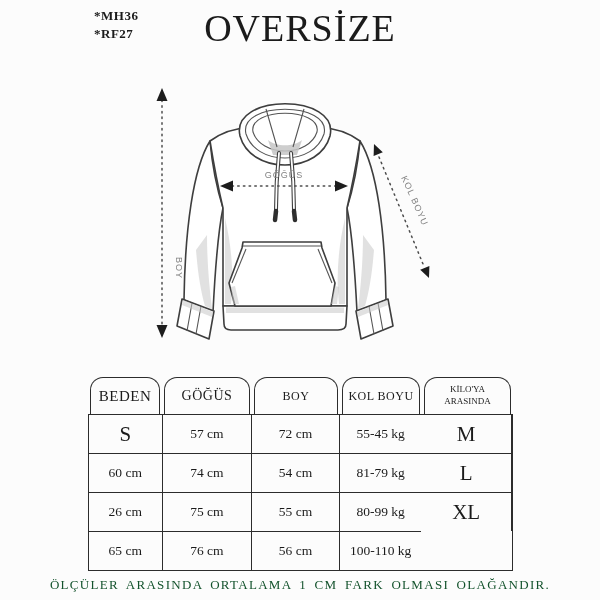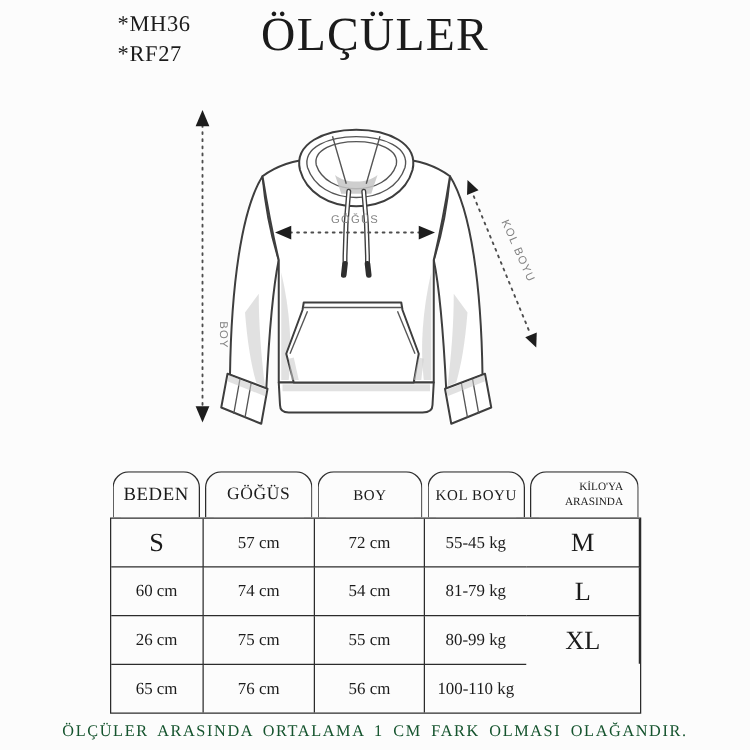--- a/index.html
+++ b/index.html
@@ -4,21 +4,21 @@
 <style>
   html,body { margin:0; padding:0; }
   .page {
     position:relative; width:600px; height:600px;
     background:#fcfcfc; color:#1b1b1b;
     font-family:"Liberation Serif", serif;
     overflow:hidden;
   }
   .codes {
     position:absolute; left:94px; top:7px;
-    font-size:18px; font-weight:normal; letter-spacing:.5px; line-height:1.35;
+    font-size:13px; font-weight:bold; letter-spacing:.5px; line-height:1.35;
   }
   .title {
     position:absolute; top:6px; left:0; width:100%;
     text-align:center; font-size:38px; font-weight:400; letter-spacing:1px;
   }
   .figure { position:absolute; left:140px; top:80px; width:320px; height:270px; }
 
   
   .ln   { fill:#ffffff; stroke:#3e3e3e; stroke-width:1.6; stroke-linejoin:round; }
   .thin { fill:none; stroke:#555555; stroke-width:1.1; }
@@ -37,21 +37,21 @@
   
   .size-table { position:absolute; left:88px; top:377px; width:425px; }
   .thead, .tbody {
     display:grid;
     grid-template-columns:17.4% 21.2% 20.7% 19.3% 21.4%;
   }
   .tab {
     height:36px; margin:0 2px;
     border:1.5px solid #2c2c2c; border-bottom:none;
     border-radius:13px 13px 0 0;
-    display:flex; align-items:center; justify-content:center; text-align:right;
+    display:flex; align-items:center; justify-content:center; text-align:center;
   }
   .tab .f15 { font-size:15px; letter-spacing:.5px; }
   .tab .f13 { font-size:14px; letter-spacing:.5px; }
   .tab .f12 { font-size:12px; letter-spacing:.5px; }
   .tab .f9  { font-size:9px; line-height:1.3; width:62px; }
   .tbody { border:1.5px solid #2c2c2c; }
   .cell {
     height:38px; display:flex; align-items:center; justify-content:center;
     border-right:1.4px solid #2c2c2c; border-bottom:1.4px solid #2c2c2c;
     font-size:13.5px;
@@ -68,21 +68,21 @@
 </head>
 <body>
 
 <div class="page">
 
   <div class="codes">
     <div>*MH36</div>
     <div>*RF27</div>
   </div>
 
-  <div class="title">ÖLÇÜLER</div>
+  <div class="title">OVERSİZE</div>
 
   <div class="figure">
     <svg width="320" height="270" viewBox="0 0 320 270">
 
       <g>
         <path class="ln" d="M70,61 C53,88 45,150 44,220 L73,232 C75,192 78,152 83,128 C76,106 72,83 70,61 Z"></path>
         <path class="ln" d="M220,61 C237,88 245,150 246,220 L217,232 C215,192 212,152 207,128 C214,106 218,83 220,61 Z"></path>
       </g>
 
       <g>

